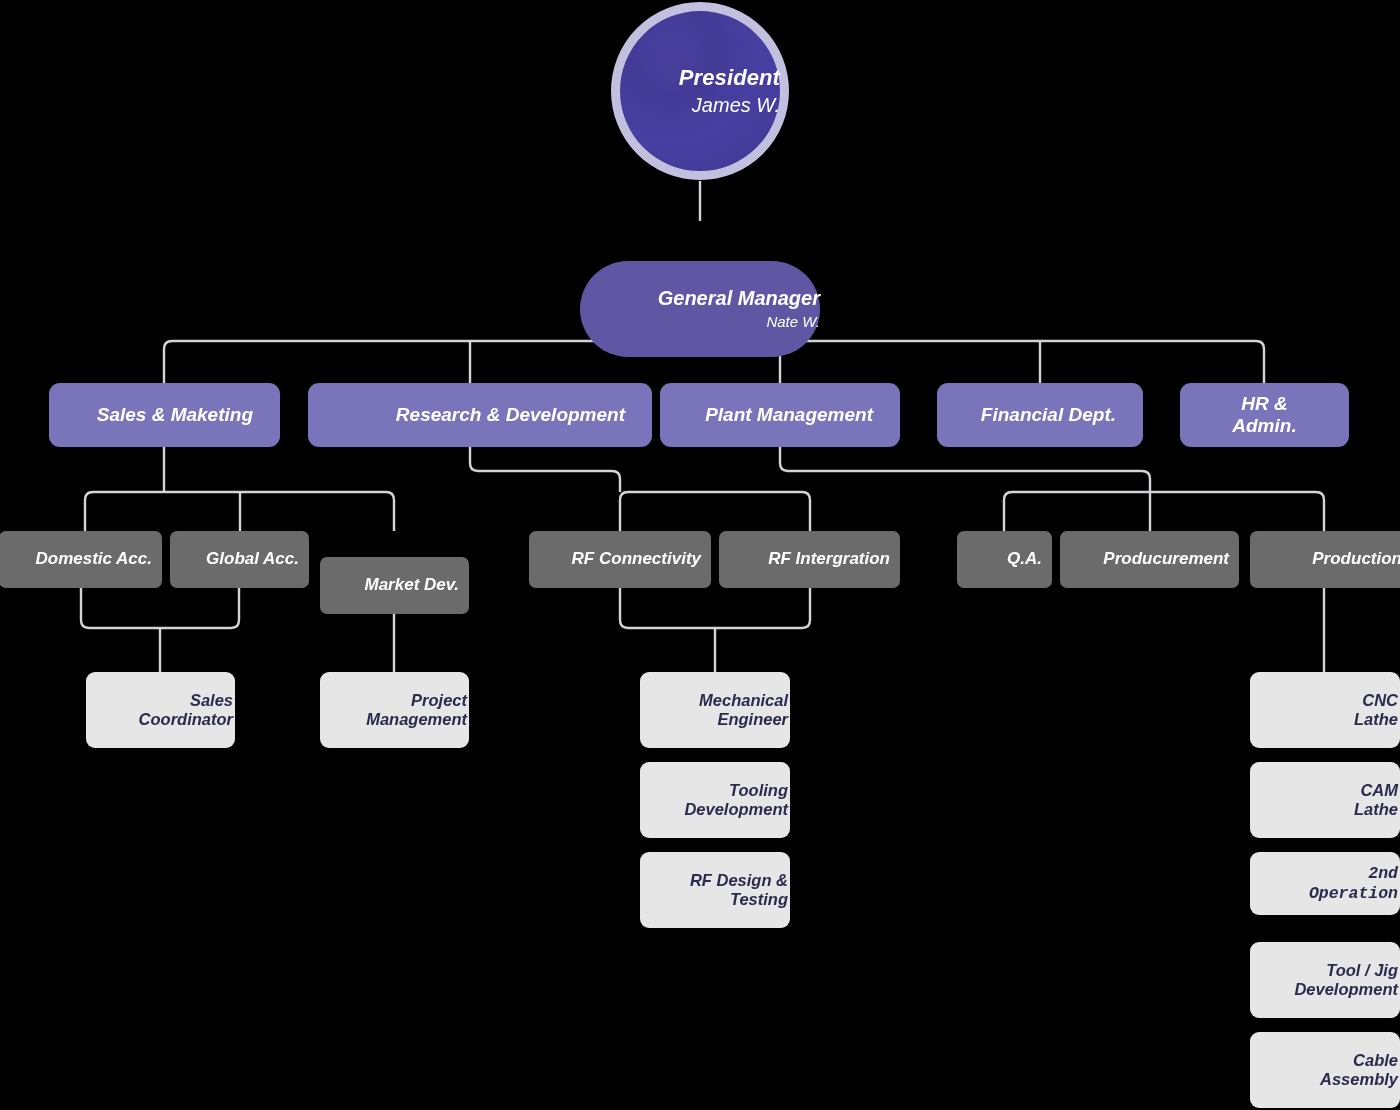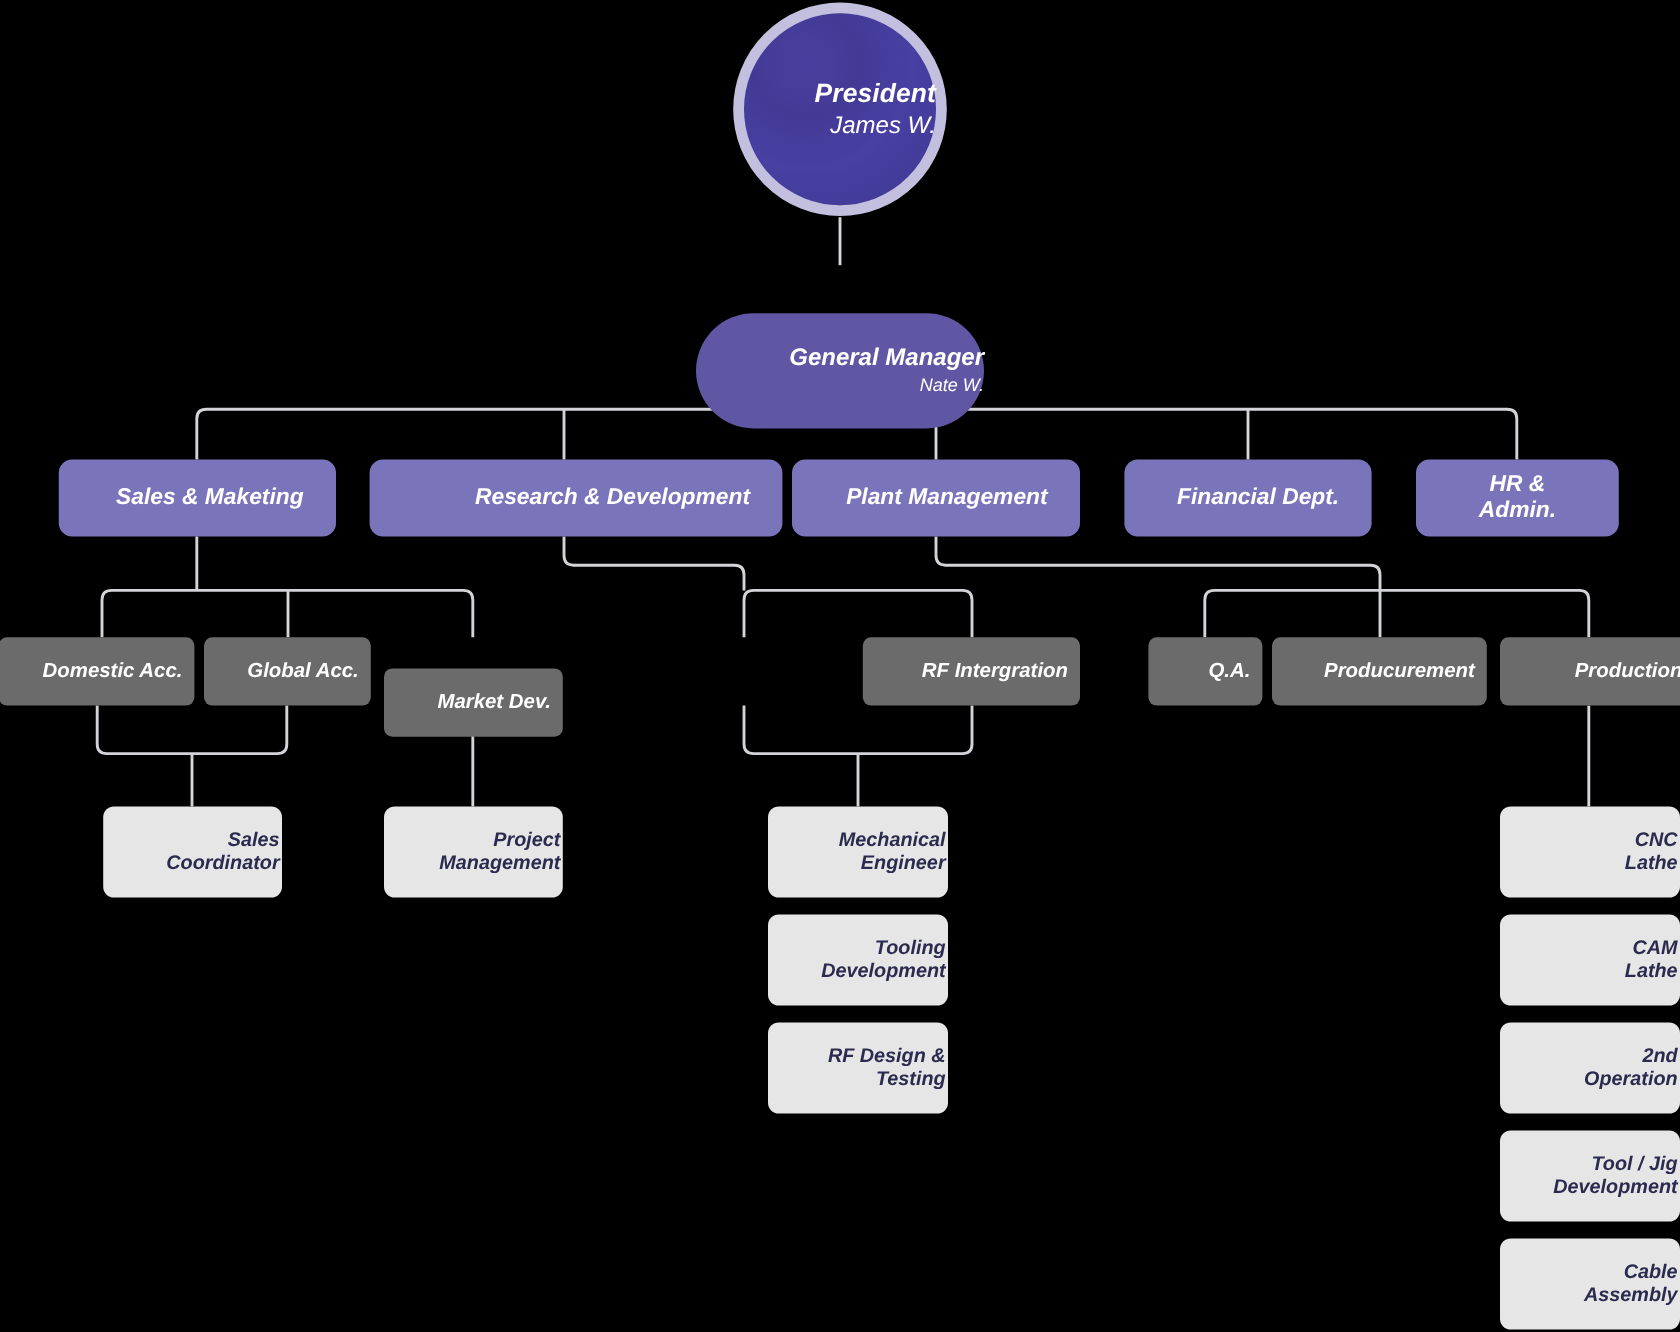--- a/index.html
+++ b/index.html
@@ -163,20 +163,23 @@
 
   <div class="node node-unit" style="left:-1px; top:531px; width:163px; height:57px;">
     <span>Domestic Acc.</span>
   </div>
   <div class="node node-unit" style="left:170px; top:531px; width:139px; height:57px;">
     <span>Global Acc.</span>
   </div>
   <div class="node node-unit" style="left:320px; top:557px; width:149px; height:57px;">
     <span>Market Dev.</span>
   </div>
+  <div class="node node-unit" style="left:529px; top:531px; width:182px; height:57px;">
+    <span>RF Connectivity</span>
+  </div>
   <div class="node node-unit" style="left:719px; top:531px; width:181px; height:57px;">
     <span>RF Intergration</span>
   </div>
   <div class="node node-unit" style="left:957px; top:531px; width:95px; height:57px;">
     <span>Q.A.</span>
   </div>
   <div class="node node-unit" style="left:1060px; top:531px; width:179px; height:57px;">
     <span>Producurement</span>
   </div>
   <div class="node node-unit" style="left:1250px; top:531px; width:162px; height:57px;">
@@ -206,21 +209,21 @@
   </div>
 
   <div class="node node-leaf" style="left:1250px; top:672px; width:150px; height:76px;">
     <span class="l">CNC</span>
     <span class="l">Lathe</span>
   </div>
   <div class="node node-leaf" style="left:1250px; top:762px; width:150px; height:76px;">
     <span class="l">CAM</span>
     <span class="l">Lathe</span>
   </div>
-  <div class="node node-leaf" style="left:1250px; top:852px; width:150px; height:76px;">
+  <div class="node node-leaf" style="left:1250px; top:852px; width:150px; height:63px;font-family:Liberation Mono, monospace;">
     <span class="l">2nd</span>
     <span class="l">Operation</span>
   </div>
   <div class="node node-leaf" style="left:1250px; top:942px; width:150px; height:76px;">
     <span class="l">Tool / Jig</span>
     <span class="l">Development</span>
   </div>
   <div class="node node-leaf" style="left:1250px; top:1032px; width:150px; height:76px;">
     <span class="l">Cable</span>
     <span class="l">Assembly</span>

